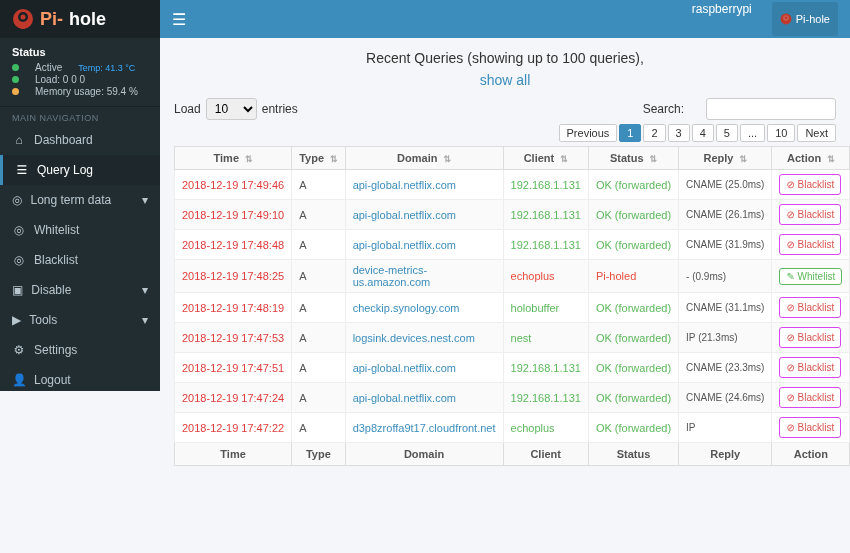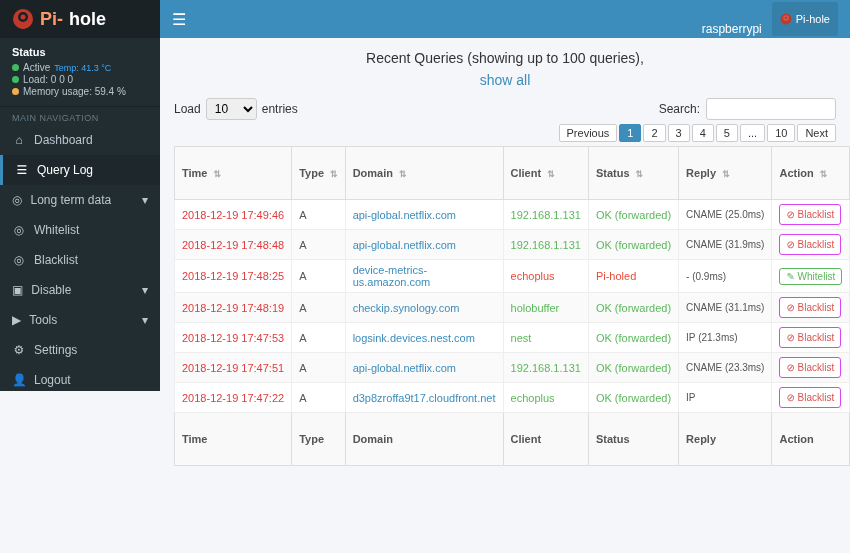--- a/index.html
+++ b/index.html
@@ -21,21 +21,21 @@
       padding: 8px 12px;
       display: flex;
       align-items: center;
       gap: 6px;
     }
     .sidebar-status {
       padding: 8px 12px;
       border-bottom: 1px solid #1a2226;
     }
     .sidebar-status .status-title { color: #fff; font-weight: bold; font-size: 11px; margin-bottom: 4px; }
-    .status-item { display: flex; align-items: center; gap: 4px; font-size: 10px; margin: 1px 0; }
+    .status-item { display: flex; align-items: center; gap: 16px; font-size: 10px; margin: 1px 0; }
     .dot { width: 7px; height: 7px; border-radius: 50%; display: inline-block; }
     .dot-green { background: #3fbc63; }
     .dot-orange { background: #f0ad4e; }
     .nav-section-label { padding: 6px 12px 2px; font-size: 9px; color: #677a84; text-transform: uppercase; letter-spacing: 0.5px; }
     .nav-item {
       display: flex; align-items: center; gap: 8px;
       padding: 8px 12px;
       color: #b8c7ce;
       cursor: pointer;
       font-size: 12px;
@@ -54,40 +54,40 @@
       align-items: center;
       justify-content: space-between;
       padding: 0 12px;
       height: 38px;
       position: sticky;
       top: 0;
       z-index: 10;
     }
     .topbar-left { display: flex; align-items: center; gap: 10px; }
     .hamburger { font-size: 16px; cursor: pointer; }
-    .topbar-right { display: flex; align-items: flex-end; gap: 10px; font-size: 12px; }
+    .topbar-right { display: flex; align-items: flex-start; gap: 20px; font-size: 12px; }
     .pihole-badge { background: #367fa9; padding: 11px 8px; border-radius: 3px; display: flex; align-items: center; gap: 4px; font-size: 11px; cursor: pointer; }
 
     
     #main {
       flex: 1;
       display: flex;
       flex-direction: column;
       overflow: hidden;
     }
     #content {
       flex: 1;
       padding: 12px 14px;
       overflow-y: auto;
     }
     .page-header { display: flex; align-items: center; gap: 6px; margin-bottom: 10px; font-size: 14px; color: #333; flex-direction: column; }
     .page-header a { color: #3c8dbc; text-decoration: none; }
     .show-entries { display: flex; align-items: center; gap: 5px; font-size: 12px; }
     .show-entries select { padding: 2px 4px; border: 1px solid #ccc; border-radius: 3px; font-size: 12px; }
-    .search-box { display: flex; align-items: center; gap: 6px; font-size: 12px; }
+    .search-box { display: flex; align-items: center; gap: 22px; font-size: 12px; }
     .search-box input { padding: 3px 6px; border: 1px solid #ccc; border-radius: 3px; font-size: 12px; width: 130px; }
     .pagination { display: flex; align-items: flex-start; gap: 2px; font-size: 12px; }
     .pagination-btn {
       padding: 2px 7px;
       border: 1px solid #ccc;
       background: #fff;
       cursor: pointer;
       border-radius: 2px;
       font-size: 11px;
       color: #333;
@@ -97,22 +97,22 @@
     
     .data-table {
       width: 100%;
       border-collapse: collapse;
       background: #fff;
       font-size: 11px;
     }
     .data-table th {
       background: #f9f9f9;
       border: 1px solid #ddd;
-      padding: 20px 7px;
-      text-align: left;
+      padding: 5px 7px;
+      text-align: center;
       font-weight: bold;
       color: #555;
       white-space: nowrap;
     }
     .data-table th .sort-icon { color: #aaa; margin-left: 3px; font-size: 9px; }
     .data-table td {
       border: 1px solid #eee;
       padding: 4px 7px;
       vertical-align: middle;
     }
@@ -330,20 +330,31 @@
       <td class="col-type">A</td>
       <td class="col-domain"><a href="#">api-global.netflix.com</a></td>
       <td class="col-client " style="color:#5cb85c">192.168.1.131</td>
       <td class="col-status">OK (forwarded)</td>
       <td class="col-reply">CNAME (25.0ms)</td>
       <td>
         <button class="btn-blacklist">⊘ Blacklist</button>
       </td>
     </tr>
           <tr>
+      <td class="col-time">2018-12-19 17:49:10</td>
+      <td class="col-type">A</td>
+      <td class="col-domain"><a href="#">api-global.netflix.com</a></td>
+      <td class="col-client " style="color:#5cb85c">192.168.1.131</td>
+      <td class="col-status">OK (forwarded)</td>
+      <td class="col-reply">CNAME (26.1ms)</td>
+      <td>
+        <button class="btn-blacklist">⊘ Blacklist</button>
+      </td>
+    </tr>
+          <tr>
       <td class="col-time">2018-12-19 17:48:48</td>
       <td class="col-type">A</td>
       <td class="col-domain"><a href="#">api-global.netflix.com</a></td>
       <td class="col-client " style="color:#5cb85c">192.168.1.131</td>
       <td class="col-status">OK (forwarded)</td>
       <td class="col-reply">CNAME (31.9ms)</td>
       <td>
         <button class="btn-blacklist">⊘ Blacklist</button>
       </td>
     </tr>
@@ -380,20 +391,31 @@
         <button class="btn-blacklist">⊘ Blacklist</button>
       </td>
     </tr>
           <tr>
       <td class="col-time">2018-12-19 17:47:51</td>
       <td class="col-type">A</td>
       <td class="col-domain"><a href="#">api-global.netflix.com</a></td>
       <td class="col-client " style="color:#5cb85c">192.168.1.131</td>
       <td class="col-status">OK (forwarded)</td>
       <td class="col-reply">CNAME (23.3ms)</td>
+      <td>
+        <button class="btn-blacklist">⊘ Blacklist</button>
+      </td>
+    </tr>
+          <tr>
+      <td class="col-time">2018-12-19 17:47:24</td>
+      <td class="col-type">A</td>
+      <td class="col-domain"><a href="#">api-global.netflix.com</a></td>
+      <td class="col-client " style="color:#5cb85c">192.168.1.131</td>
+      <td class="col-status">OK (forwarded)</td>
+      <td class="col-reply">CNAME (24.6ms)</td>
       <td>
         <button class="btn-blacklist">⊘ Blacklist</button>
       </td>
     </tr>
           <tr>
       <td class="col-time">2018-12-19 17:47:22</td>
       <td class="col-type">A</td>
       <td class="col-domain"><a href="#">d3p8zroffa9t17.cloudfront.net</a></td>
       <td class="col-client " style="color:#5cb85c">echoplus</td>
       <td class="col-status">OK (forwarded)</td>

